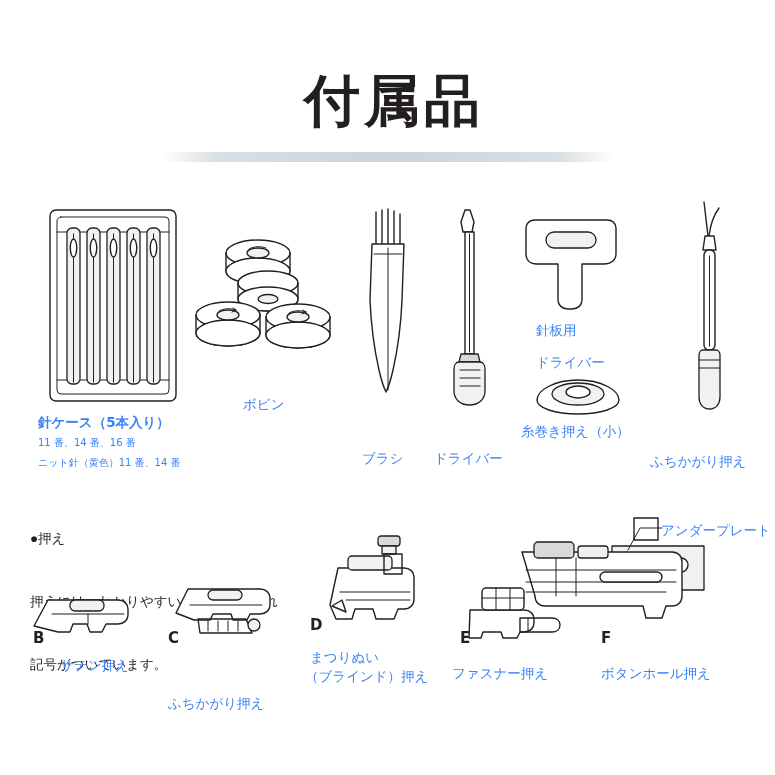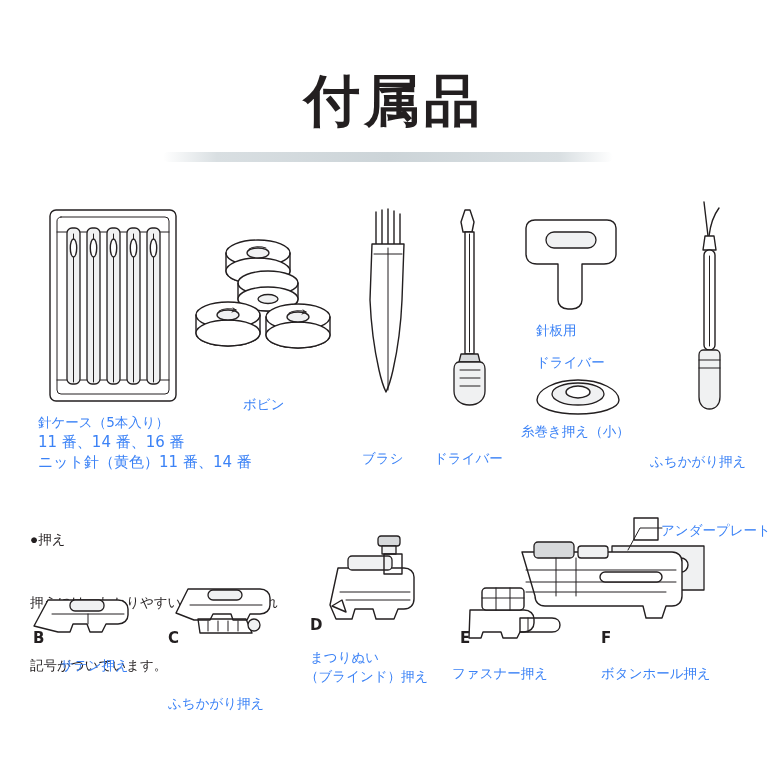--- a/index.html
+++ b/index.html
@@ -46,21 +46,21 @@
 
   
   .cap {
     position: absolute;
     font-size: 13.5px;
     line-height: 20px;
     white-space: pre;
     color: #3b82f6;
     font-family: "DejaVu Sans", sans-serif;
   }
-  .cap.small { font-size: 15px; line-height: 17px; }
+  .cap.small { font-size: 10px; line-height: 17px; }
   .letter {
     position: absolute;
     font-size: 15px;
     font-weight: bold;
     font-family: "DejaVu Sans", sans-serif;
     color: #231f20;
   }
   svg { display: block; overflow: visible; }
   .art { position: absolute; }
 
@@ -71,21 +71,21 @@
   .fill-lt { fill: #f0f1f2; stroke: #231f20; stroke-width: 1.3; stroke-linejoin: round; }
   .fill-md { fill: #d7d9db; stroke: #231f20; stroke-width: 1.3; stroke-linejoin: round; }
 
   
   .bullet-head {
     position: absolute;
     left: 30px;
     top: 487px;
     font-size: 13.5px;
     line-height: 21px;
-    font-family: Liberation Serif, serif;
+    font-family: Liberation Mono, monospace;
     color: #231f20;
     white-space: pre;
   }
 </style>
 </head>
 <body>
 
 <div class="page">
 
   <div class="title">付属品</div>
@@ -211,21 +211,21 @@
       <path class="ln" d="M16 2 l4 34"></path>
       <path class="ln" d="M31 8 c-6 8 -9 20 -10 28"></path>
       <path class="fill-white" d="M17 36 h9 l2 14 h-13 Z"></path>
       <rect x="16" y="50" width="11" height="100" rx="5" class="fill-white"></rect>
       <path class="ln-thin" d="M21.5 56 V146"></path>
       <path class="fill-lt" d="M15 150 h13 c2 0 4 2 4 5 v42 c0 7 -4 12 -10.5 12 S11 204 11 197 v-42 c0 -3 2 -5 4 -5 Z"></path>
       <path class="ln-thin" d="M11 160 H32 M11 168 H32"></path>
     </svg>
   </div>
 
-  <div class="cap" style="left:38px; top:412px;">針ケース（5本入り）</div>
+  <div class="cap" style="left:38px; top:412px;font-weight:bold;">針ケース（5本入り）</div>
   <div class="cap small" style="left:38px; top:434px;">11 番、14 番、16 番</div>
   <div class="cap small" style="left:38px; top:454px;">ニット針（黄色）11 番、14 番</div>
 
   <div class="cap" style="left:243px; top:394px;">ボビン</div>
   <div class="cap" style="left:362px; top:448px;">ブラシ</div>
   <div class="cap" style="left:434px; top:448px;">ドライバー</div>
 
   <div class="cap" style="left:536px; top:320px;">針板用</div>
   <div class="cap" style="left:536px; top:352px;">ドライバー</div>
 

